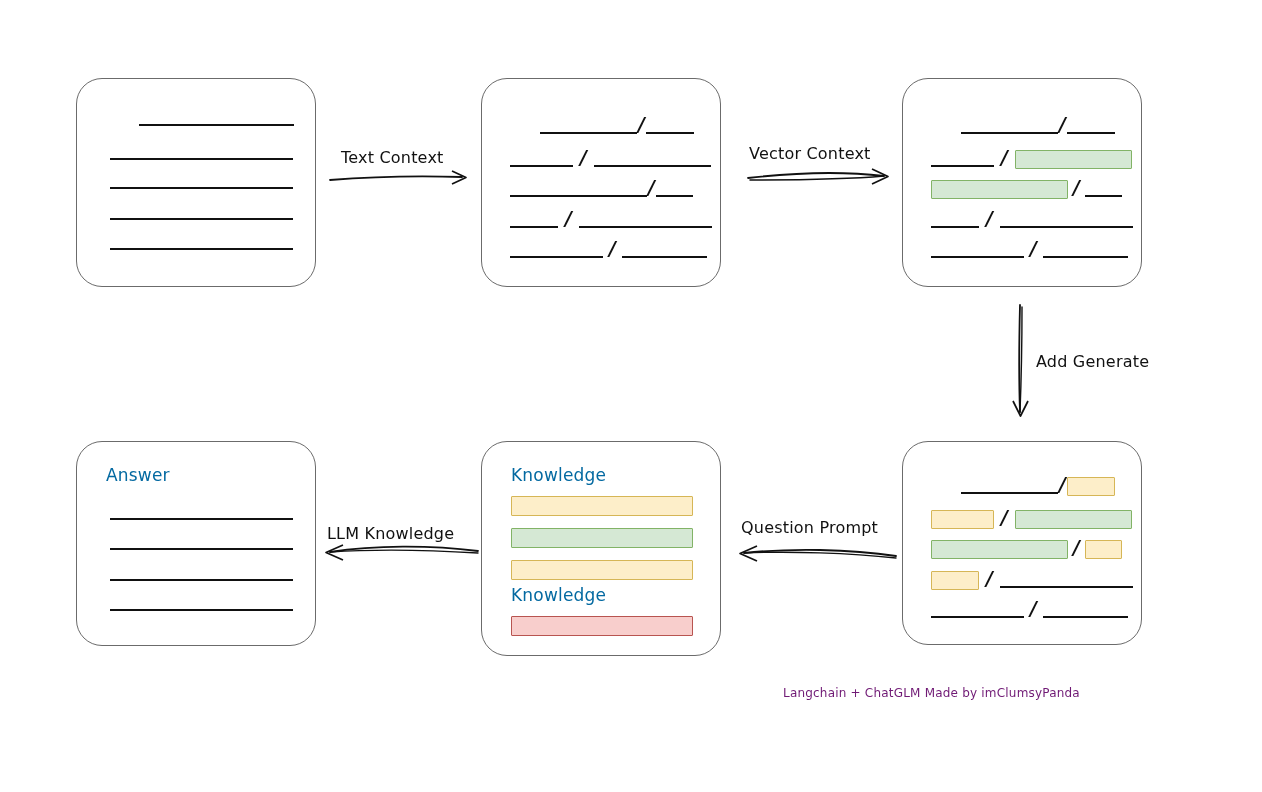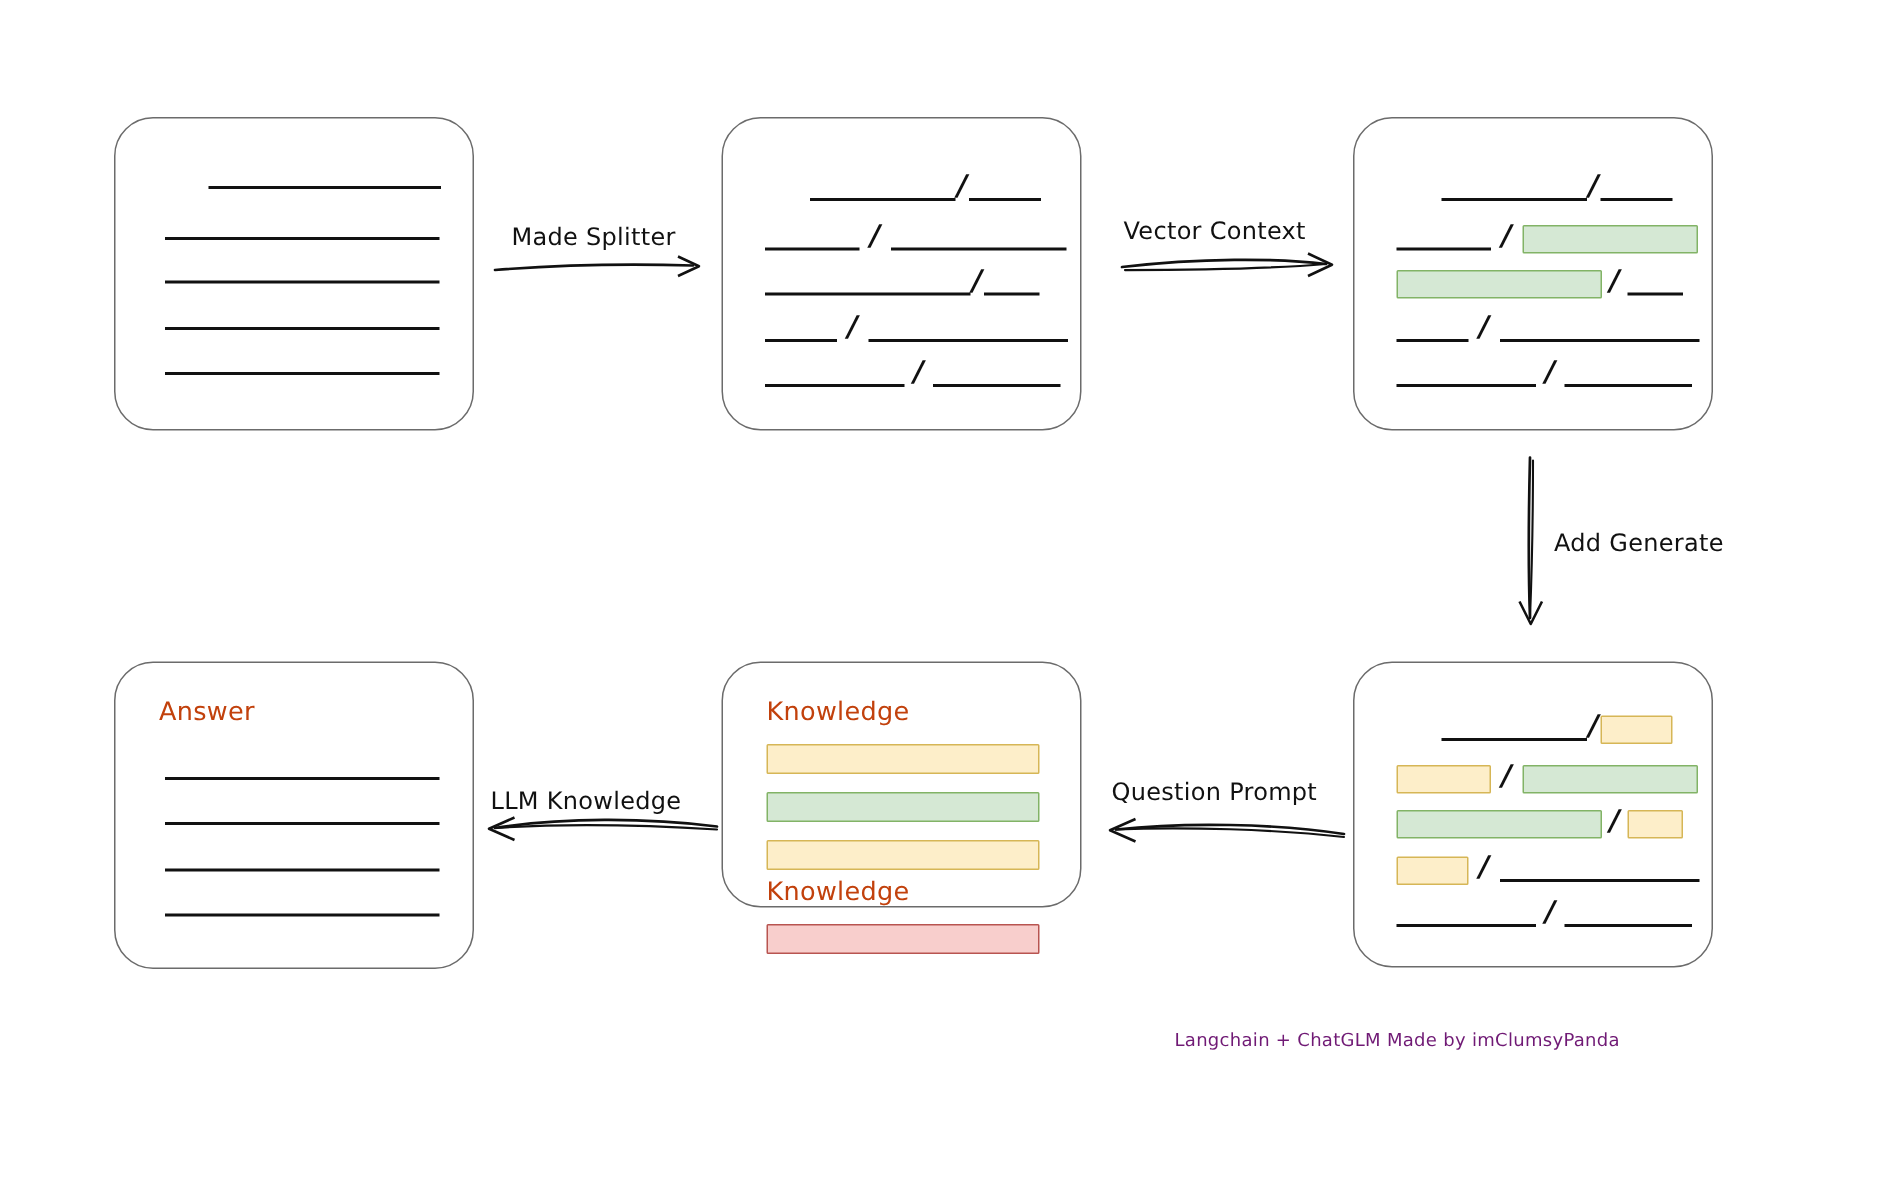--- a/index.html
+++ b/index.html
@@ -16,21 +16,21 @@
   .card{
     position:absolute;
     box-sizing:border-box;
     border:1.3px solid #6b6b6b;
     border-radius:26px;
     background:#ffffff;
   }
   .card-title{
     position:absolute;
     font-size:17px;
-    color:#c2410c;
+    color:#0369a1;
     letter-spacing:.2px;
     white-space:nowrap;
   }
   .row{
     position:absolute;
     height:22px;
     display:flex;
     align-items:center;
     white-space:nowrap;
   }
@@ -132,21 +132,21 @@
       <path d="M757,546 L740,553.5 L757,561" fill="none" stroke="#111" stroke-width="1.7" stroke-linejoin="round"></path>
     </g>
 
     <g>
       <path d="M478,551 C430,545 375,545 330,552" fill="none" stroke="#111" stroke-width="1.8" stroke-linecap="round"></path>
       <path d="M478,553 C430,550 375,549 330,552" fill="none" stroke="#111" stroke-width="1.4" stroke-linecap="round"></path>
       <path d="M343,545 L326,552.5 L343,560" fill="none" stroke="#111" stroke-width="1.7" stroke-linejoin="round"></path>
     </g>
   </svg>
 
-  <div class="arrow-label" style="left:341px;top:148px;">Made Splitter</div>
+  <div class="arrow-label" style="left:341px;top:148px;">Text Context</div>
   <div class="arrow-label" style="left:749px;top:144px;">Vector Context</div>
   <div class="arrow-label" style="left:1036px;top:352px;">Add Generate</div>
   <div class="arrow-label" style="left:741px;top:518px;">Question Prompt</div>
   <div class="arrow-label" style="left:327px;top:524px;">LLM Knowledge</div>
 
   <div class="card" style="left:76px;top:78px;width:240px;height:209px;">
     <div class="uline" style="left:62px;top:45px;width:155px;"></div>
     <div class="uline" style="left:33px;top:79px;width:183px;"></div>
     <div class="uline" style="left:33px;top:108px;width:183px;"></div>
     <div class="uline" style="left:33px;top:139px;width:183px;"></div>
@@ -230,21 +230,21 @@
       <span class="slash" style="margin:0 6px;">/</span>
       <span class="seg line" style="width:133px;"></span>
     </div>
     <div class="row" style="left:28px;top:157px;">
       <span class="seg line" style="width:93px;"></span>
       <span class="slash" style="margin:0 5px;">/</span>
       <span class="seg line" style="width:85px;"></span>
     </div>
   </div>
 
-  <div class="card" style="left:481px;top:441px;width:240px;height:164px;">
+  <div class="card" style="left:481px;top:441px;width:240px;height:215px;">
     <div class="card-title" style="left:29px;top:23px;">Knowledge</div>
     <div class="bar yellow" style="left:29px;top:54px;width:182px;"></div>
     <div class="bar green" style="left:29px;top:86px;width:182px;"></div>
     <div class="bar yellow" style="left:29px;top:118px;width:182px;"></div>
     <div class="card-title" style="left:29px;top:143px;">Knowledge</div>
     <div class="bar red" style="left:29px;top:174px;width:182px;"></div>
   </div>
 
   <div class="card" style="left:76px;top:441px;width:240px;height:205px;">
     <div class="card-title" style="left:29px;top:23px;">Answer</div>

